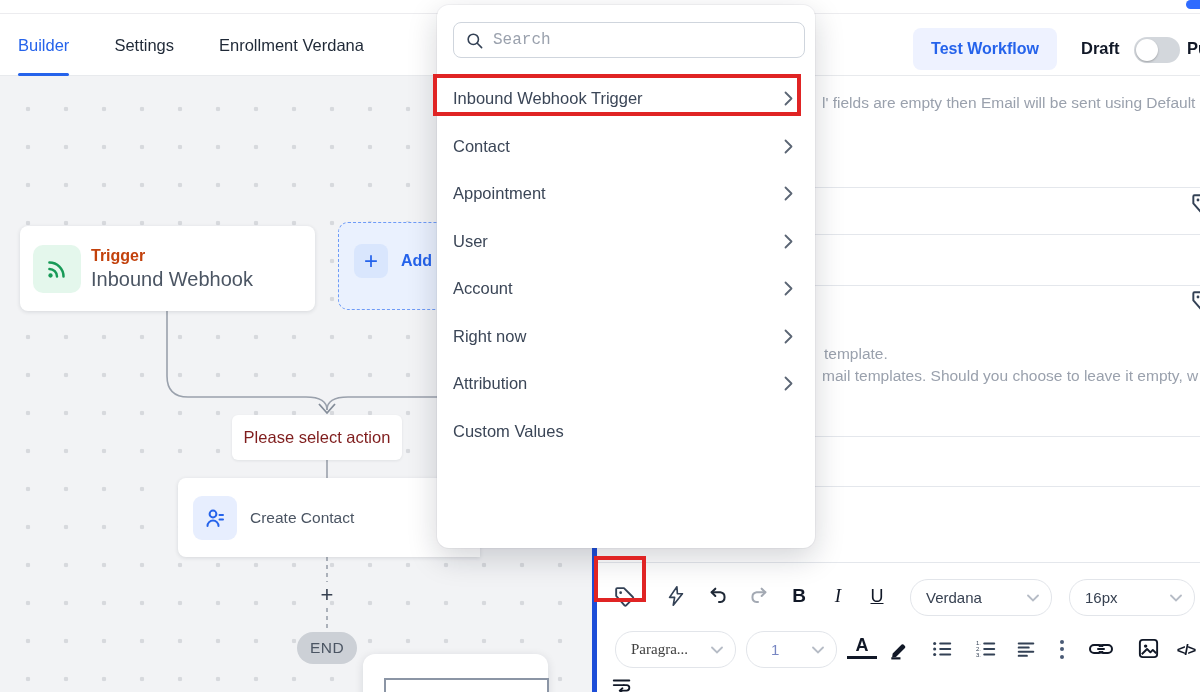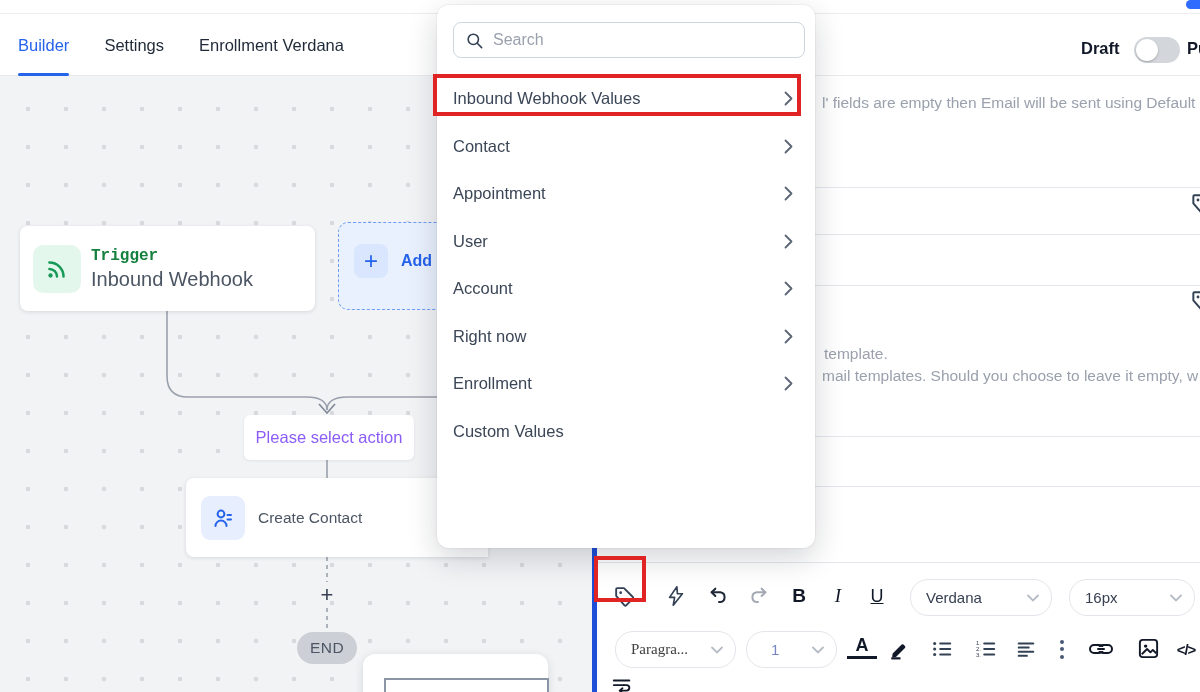--- a/index.html
+++ b/index.html
@@ -2,47 +2,47 @@
 <html><head>
 <meta charset="utf-8">
 <style>
   * { margin:0; padding:0; box-sizing:border-box; }
   html,body { width:1200px; height:692px; font-family:"Liberation Sans", sans-serif; background:#fff; overflow:hidden; }
   .app { position:relative; width:1200px; height:692px; background:#fff; overflow:hidden; }
 
   
   .header { position:absolute; left:0; top:0; width:1200px; height:76px; background:#fff; border-bottom:1px solid #e8eaed; z-index:4; }
   .header .topline { position:absolute; left:0; top:13px; width:1200px; height:1px; background:#ececef; }
-  .tabs { position:absolute; left:18px; top:14px; height:62px; display:flex; gap:35px; align-items:stretch; }
+  .tabs { position:absolute; left:18px; top:14px; height:62px; display:flex; gap:45px; align-items:stretch; }
   .tab { position:relative; display:flex; align-items:center; font-size:16.5px; color:#1f2937; font-weight:500; cursor:pointer; white-space:nowrap; }
   .tab.active { color:#2563eb; }
   .tab.active::after { content:""; position:absolute; left:0; right:0; bottom:0; height:3px; background:#2563eb; border-radius:2px; }
   .test-wf { position:absolute; left:913px; top:28px; width:144px; height:42px; background:#eef2ff; color:#2563eb; font-weight:600; font-size:16px; border:none; border-radius:8px; cursor:pointer; font-family:inherit; }
   .draft-label { position:absolute; left:1081px; top:39px; font-size:16.5px; font-weight:600; color:#111827; }
   .toggle { position:absolute; left:1134px; top:37px; width:46px; height:26px; background:#d3d7dc; border-radius:13px; cursor:pointer; }
   .toggle .knob { position:absolute; left:2px; top:2px; width:22px; height:22px; background:#fff; border-radius:50%; box-shadow:0 1px 2px rgba(0,0,0,.25); }
   .publish-label { position:absolute; left:1187px; top:39px; font-size:16.5px; font-weight:600; color:#111827; }
   .blue-stub { position:absolute; left:1186px; top:0; width:14px; height:9px; background:#2f6bff; border-radius:6px 0 0 6px; }
 
   
   .canvas { position:absolute; left:0; top:76px; width:592px; height:616px; background:#f2f3f5;
     background-image:radial-gradient(#d7d9dd 2px, transparent 2.6px); background-size:38px 38px; background-position:9px 14px; overflow:hidden; z-index:1; }
   .connectors { position:absolute; left:0; top:0; width:592px; height:616px; pointer-events:none; }
   .node-card { position:absolute; background:#fff; border-radius:8px; box-shadow:0 1px 4px rgba(16,24,40,.12); }
   .trigger-card { left:20px; top:150px; width:295px; height:85px; display:flex; align-items:center; padding-left:13px; cursor:pointer; }
   .icon-sq { width:48px; height:48px; border-radius:10px; display:flex; align-items:center; justify-content:center; flex:none; }
   .trigger-icon-bg { background:#e4f7ec; }
   .trigger-texts { margin-left:10px; }
-  .trigger-title { font-size:16px; font-weight:700; color:#15803d;font-family:Liberation Mono, monospace; }
+  .trigger-title { font-size:16px; font-weight:700; color:#c2410c; }
   .trigger-sub { font-size:20px; color:#4b5563; margin-top:3px; }
   .add-box { position:absolute; left:338px; top:146px; width:112px; height:88px; background:#eaf1fe; border:1.5px dashed #6e9bf7; border-radius:10px; cursor:pointer; }
   .add-plus-sq { position:absolute; left:15px; top:21px; width:34px; height:34px; background:#d9e6fd; border-radius:8px; color:#2563eb; font-size:24px; font-weight:400; display:flex; align-items:center; justify-content:center; }
   .add-label { position:absolute; left:62px; top:29px; font-size:16px; font-weight:700; color:#2563eb; }
-  .action-prompt { position:absolute; left:244px; top:339px; width:170px; height:45px; background:#fff; border-radius:6px; box-shadow:0 1px 3px rgba(16,24,40,.08); display:flex; align-items:center; justify-content:center; font-size:16.5px; color:#8b5cf6; }
-  .create-card { left:178px; top:402px; width:302px; height:79px; display:flex; align-items:center; padding-left:15px; border-radius:8px 0 0 8px; cursor:pointer;margin-left:8px; }
+  .action-prompt { position:absolute; left:232px; top:339px; width:170px; height:45px; background:#fff; border-radius:6px; box-shadow:0 1px 3px rgba(16,24,40,.08); display:flex; align-items:center; justify-content:center; font-size:16.5px; color:#7f1d1d; }
+  .create-card { left:178px; top:402px; width:302px; height:79px; display:flex; align-items:center; padding-left:15px; border-radius:8px 0 0 8px; cursor:pointer; }
   .create-icon-bg { background:#e7eefe; width:44px; height:44px; border-radius:9px; }
   .create-label { margin-left:13px; font-size:15.5px; color:#4b5563; }
   .branch-plus { position:absolute; left:316px; top:508px; width:22px; height:22px; font-size:22px; color:#374151; text-align:center; line-height:22px; cursor:pointer; }
   .end-pill { position:absolute; left:297px; top:556px; width:60px; height:32px; background:#ccd0d6; border-radius:16px; display:flex; align-items:center; justify-content:center; font-size:15.5px; color:#4b5563; letter-spacing:.5px; }
   .bottom-card { position:absolute; left:363px; top:578px; width:185px; height:120px; background:#fff; border-radius:12px 12px 0 0; box-shadow:0 2px 10px rgba(16,24,40,.12); }
   .bottom-card .inner-rect { position:absolute; left:21px; top:24px; width:165px; height:96px; border:2px solid #8b95a5; background:#fff; }
 
   
   .panel { position:absolute; left:592px; top:91px; width:608px; height:616px; background:#fff; border-left:5px solid #1d4ed8; overflow:hidden; z-index:1; }
   .note { position:absolute; color:#9aa1ad; font-size:15.5px; white-space:nowrap; }
@@ -55,21 +55,21 @@
   .tb-u { font-size:18px; text-decoration:underline; color:#111827; }
   .tb-a { font-size:18px; font-weight:700; color:#111827; border-bottom:3px solid #111827; height:24px; line-height:21px; }
   .select { position:absolute; height:37px; border:1px solid #e2e5ea; border-radius:18px; background:#fff; display:flex; align-items:center; padding:0 12px 0 15px; font-size:15px; color:#374151; cursor:pointer; justify-content:space-between; }
   .select .chev { flex:none; margin-left:8px; }
   .kebab { display:flex; flex-direction:column; gap:3.5px; align-items:center; }
   .kebab i { width:4px; height:4px; border-radius:50%; background:#4a5a75; }
   .code-txt { font-size:15px; font-weight:700; color:#111827; letter-spacing:-1px; }
 
   
   .menu { position:absolute; left:437px; top:5px; width:378px; height:543px; background:#fff; border-radius:12px; box-shadow:0 10px 30px rgba(16,24,40,.18), 0 0 0 1px rgba(16,24,40,.04); z-index:6; }
-  .search-wrap { position:absolute; left:16px; top:17px; width:352px; height:36px; border:1px solid #cfd5dd; border-radius:8px; display:flex; align-items:center; padding-left:11px; background:#fff; }
+  .search-wrap { position:absolute; left:16px; top:17px; width:352px; height:36px; border:1px solid #cfd5dd; border-radius:8px; display:flex; align-items:center; padding-left:11px; background:#fff;font-family:Liberation Mono, monospace; }
   .search-wrap input { border:none; outline:none; font-size:16px; color:#374151; margin-left:9px; width:280px; font-family:inherit; background:transparent; }
   .search-wrap input::placeholder { color:#9aa1ad; }
   .menu-list { position:absolute; left:0; top:70px; width:378px; }
   .menu-item { height:47.5px; display:flex; align-items:center; justify-content:space-between; padding:0 22px 0 16px; font-size:16.5px; color:#3b4657; cursor:pointer; }
   .redbox { position:absolute; border:4px solid #e02424; z-index:8; pointer-events:none; }
   .redbox-menu { left:-4px; top:69px; width:368px; height:42px; }
   .redbox-toolbar { left:594px; top:556px; width:52px; height:46px; }
 </style>
 </head>
 <body>
@@ -276,39 +276,40 @@
     </button>
   </div>
 
   <div class="header">
     <div class="topline"></div>
     <nav class="tabs">
       <div class="tab active">Builder</div>
       <div class="tab">Settings</div>
       <div class="tab">Enrollment Verdana</div>
     </nav>
+    <button class="test-wf">Test Workflow</button>
     <span class="draft-label">Draft</span>
     <div class="toggle">
         <div class="knob"></div>
       </div>
     <span class="publish-label">Pu</span>
     <div class="blue-stub"></div>
   </div>
 
   <div class="menu">
     <div class="search-wrap">
       <svg width="19" height="19" viewBox="0 0 24 24" fill="none">
         <circle cx="10.5" cy="10.5" r="6.5" stroke="#334155" stroke-width="2"></circle>
         <path d="M15.5 15.5 L21 21" stroke="#334155" stroke-width="2" stroke-linecap="round"></path>
       </svg>
       <input type="text" placeholder="Search" style="">
     </div>
     <div class="menu-list">
       <div class="menu-item">
-        <span>Inbound Webhook Values</span>
+        <span>Inbound Webhook Trigger</span>
         <svg width="9" height="15" viewBox="0 0 9 15" fill="none">
             <path d="M1.5 1.5 L7.5 7.5 L1.5 13.5" stroke="#5b6574" stroke-width="1.8" stroke-linecap="round" stroke-linejoin="round"></path>
           </svg>
       </div>
       <div class="menu-item">
         <span>Contact</span>
         <svg width="9" height="15" viewBox="0 0 9 15" fill="none">
             <path d="M1.5 1.5 L7.5 7.5 L1.5 13.5" stroke="#5b6574" stroke-width="1.8" stroke-linecap="round" stroke-linejoin="round"></path>
           </svg>
       </div>
@@ -330,21 +331,21 @@
             <path d="M1.5 1.5 L7.5 7.5 L1.5 13.5" stroke="#5b6574" stroke-width="1.8" stroke-linecap="round" stroke-linejoin="round"></path>
           </svg>
       </div>
       <div class="menu-item">
         <span>Right now</span>
         <svg width="9" height="15" viewBox="0 0 9 15" fill="none">
             <path d="M1.5 1.5 L7.5 7.5 L1.5 13.5" stroke="#5b6574" stroke-width="1.8" stroke-linecap="round" stroke-linejoin="round"></path>
           </svg>
       </div>
       <div class="menu-item">
-        <span>Enrollment</span>
+        <span>Attribution</span>
         <svg width="9" height="15" viewBox="0 0 9 15" fill="none">
             <path d="M1.5 1.5 L7.5 7.5 L1.5 13.5" stroke="#5b6574" stroke-width="1.8" stroke-linecap="round" stroke-linejoin="round"></path>
           </svg>
       </div>
       <div class="menu-item">
         <span>Custom Values</span>
       </div>
     </div>
     <div class="redbox redbox-menu"></div>
   </div>

